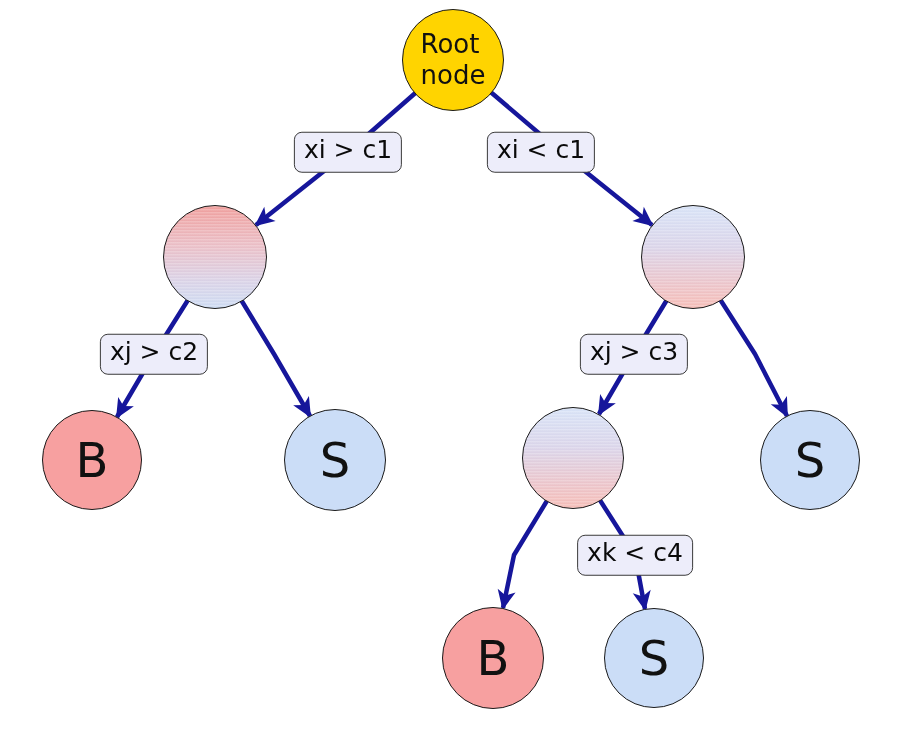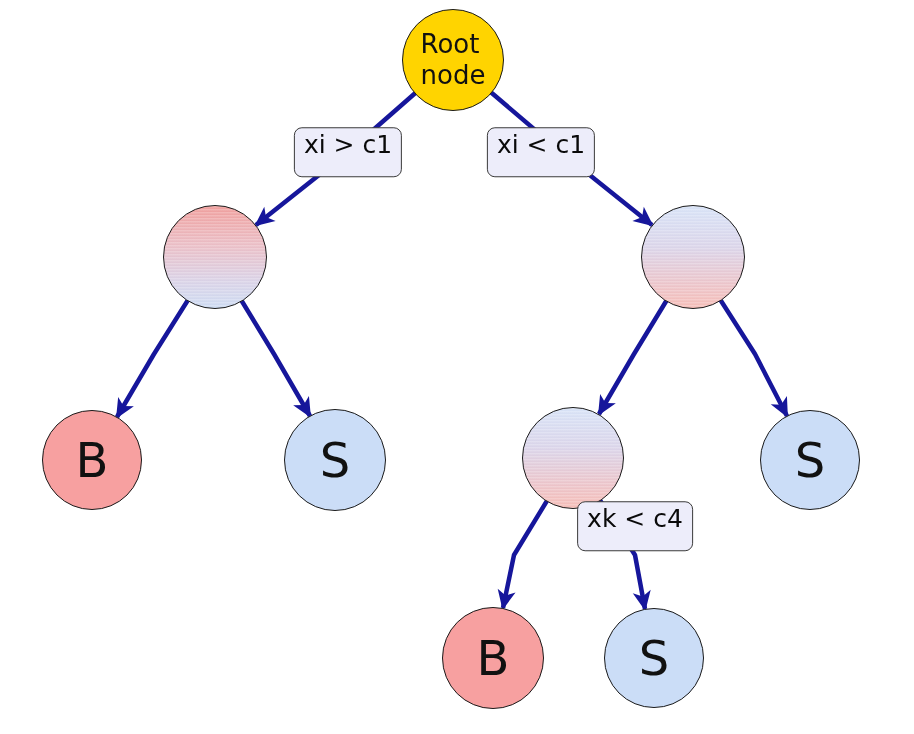--- a/index.html
+++ b/index.html
@@ -64,21 +64,21 @@
         #d9e4f8 0%, #dcd6eb 40%,
         #eec5ca 78%, #f7bfb9 100%);
   }
 
   .edge-label {
     position: absolute;
     transform: translate(-50%, -50%);
     background: var(--label-fill, #ededfa);
     border: 1.5px solid var(--label-border, #3a3a3a);
     border-radius: 8px;
-    padding: 2px 9px 16px 9px;
+    padding: 2px 9px 7px 9px;
     font-size: 25px;
     line-height: 1.18;
     color: #0a0a0a;
     white-space: nowrap;
   }
 </style>
 </head>
 <body>
 
 <div class="canvas">
@@ -125,15 +125,17 @@
   <div class="node leaf-node leaf-b" style="left:442px; top:607px; width:102px; height:102px;">
     <span class="node-label">B</span>
   </div>
 
   <div class="node leaf-node leaf-s" style="left:604px; top:608px; width:100px; height:100px;">
     <span class="node-label">S</span>
   </div>
 
   <div class="edge-label" style="left:348px; top:152px;">xi &gt; c1</div>
   <div class="edge-label" style="left:541px; top:152px;">xi &lt; c1</div>
-  <div class="edge-label" style="left:635px; top:526px;">xk &lt; c4</div>
+  <div class="edge-label" style="left:154px; top:354px;">xj &gt; c2</div>
+  <div class="edge-label" style="left:634px; top:354px;">xj &gt; c3</div>
+  <div class="edge-label" style="left:635px; top:555px;">xk &lt; c4</div>
 
 </div>
 
 </body></html>

